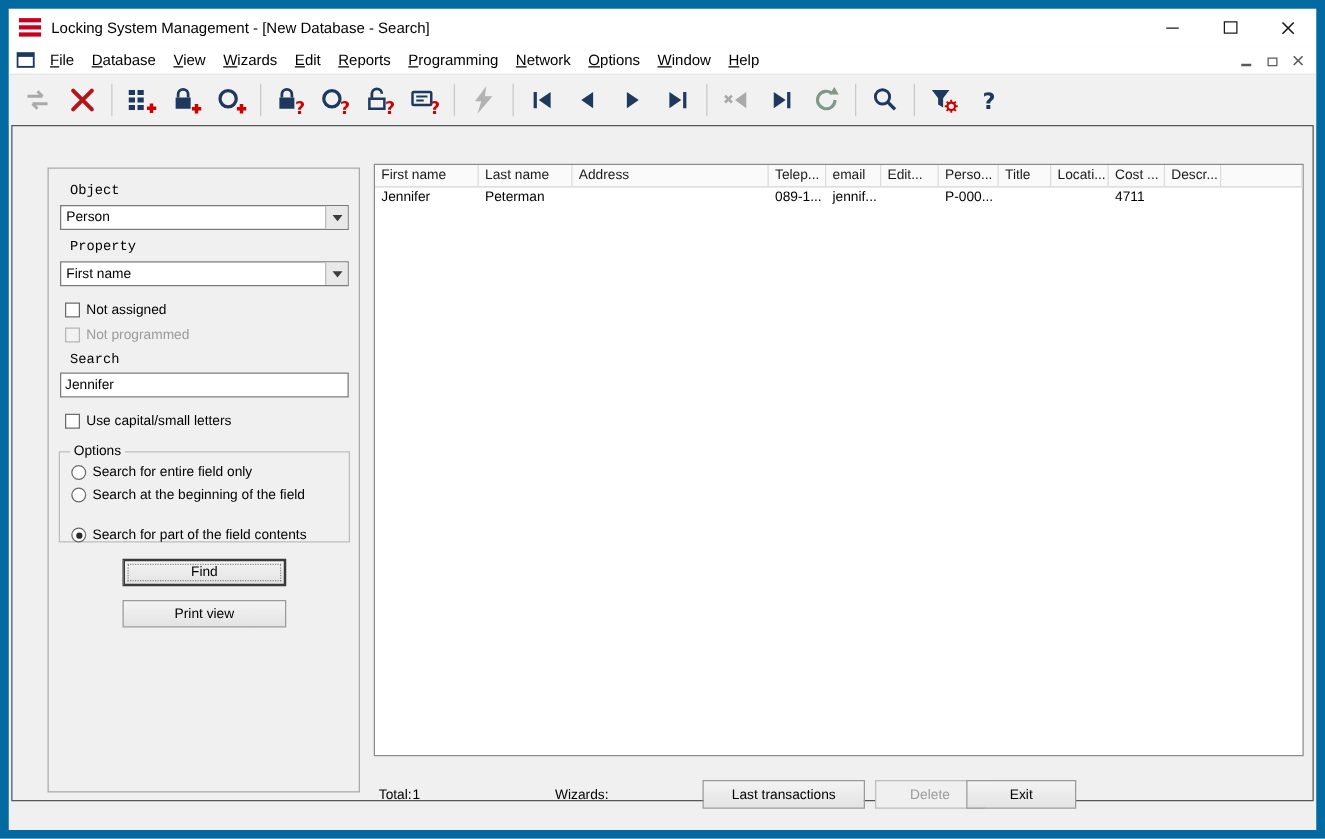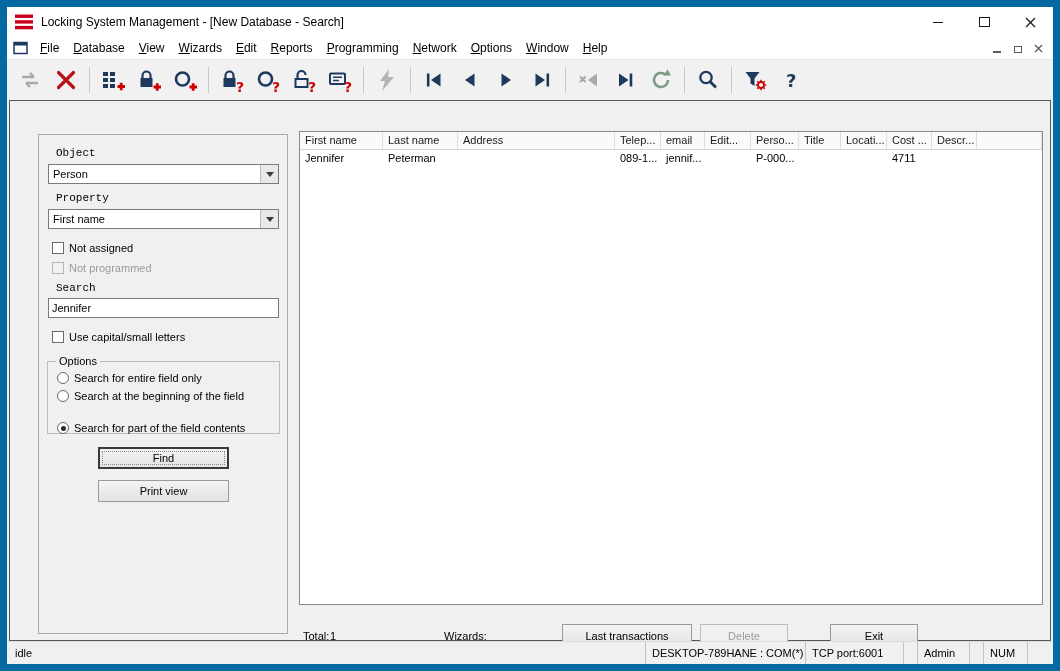--- a/index.html
+++ b/index.html
@@ -342,29 +342,17 @@
         <div class="gr-cell c10"></div>
         <div class="gr-cell cf"></div>
       </div>
     </div>
 
     <span class="f-label" style="left:293px;top:529px">Total:</span>
     <span class="f-label" style="left:320px;top:529px">1</span>
     <span class="f-label" style="left:434px;top:529px">Wizards:</span>
     <div class="btn" style="left:552px;top:523px;width:130px;height:23px">Last transactions</div>
     <div class="btn disabled" style="left:690px;top:523px;width:88px;height:23px">Delete</div>
-    <div class="btn" style="left:820px;top:523px;width:88px;height:23px">Exit</div>
+    <div class="btn" style="left:763px;top:523px;width:88px;height:23px">Exit</div>
   </div>
 
-  <div class="statusbar">
-    <span class="status-idle">idle</span>
-    <div class="status-right">
-      <div class="seg seg-host">DESKTOP-789HANE : COM(*)</div>
-      <div class="seg seg-tcp">TCP port:6001</div>
-      <div class="seg seg-sp"></div>
-      <div class="seg seg-user">Admin</div>
-      <div class="seg seg-sp"></div>
-      <div class="seg seg-num">NUM</div>
-      <div class="seg seg-end"></div>
-    </div>
-  </div>
 
 </div>
 
 </body></html>

